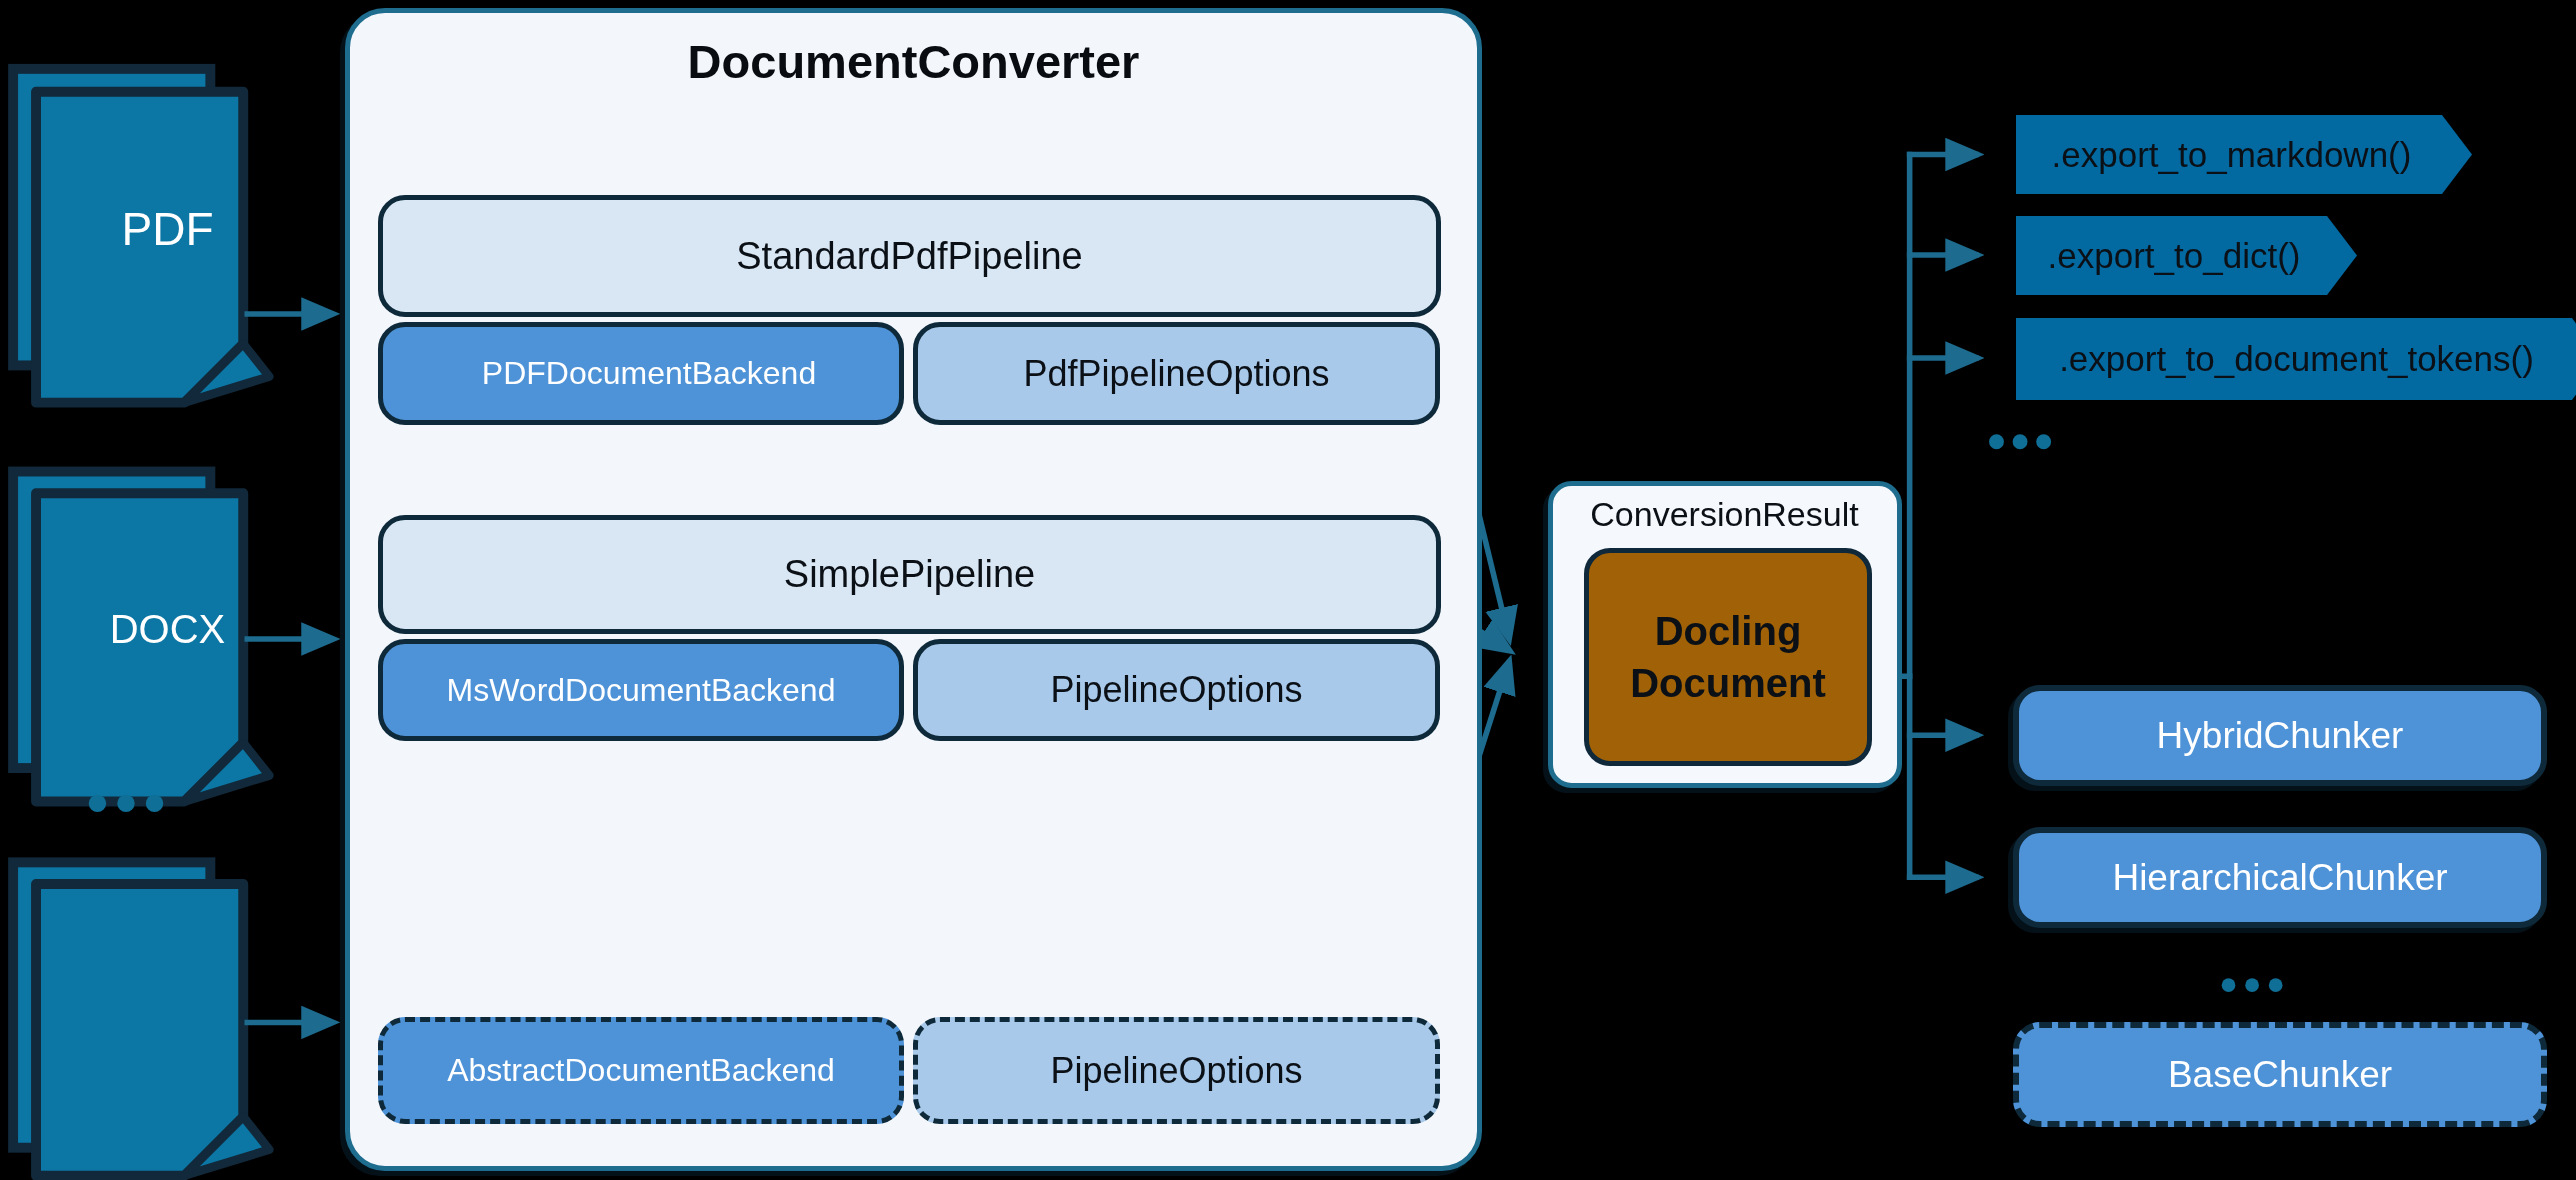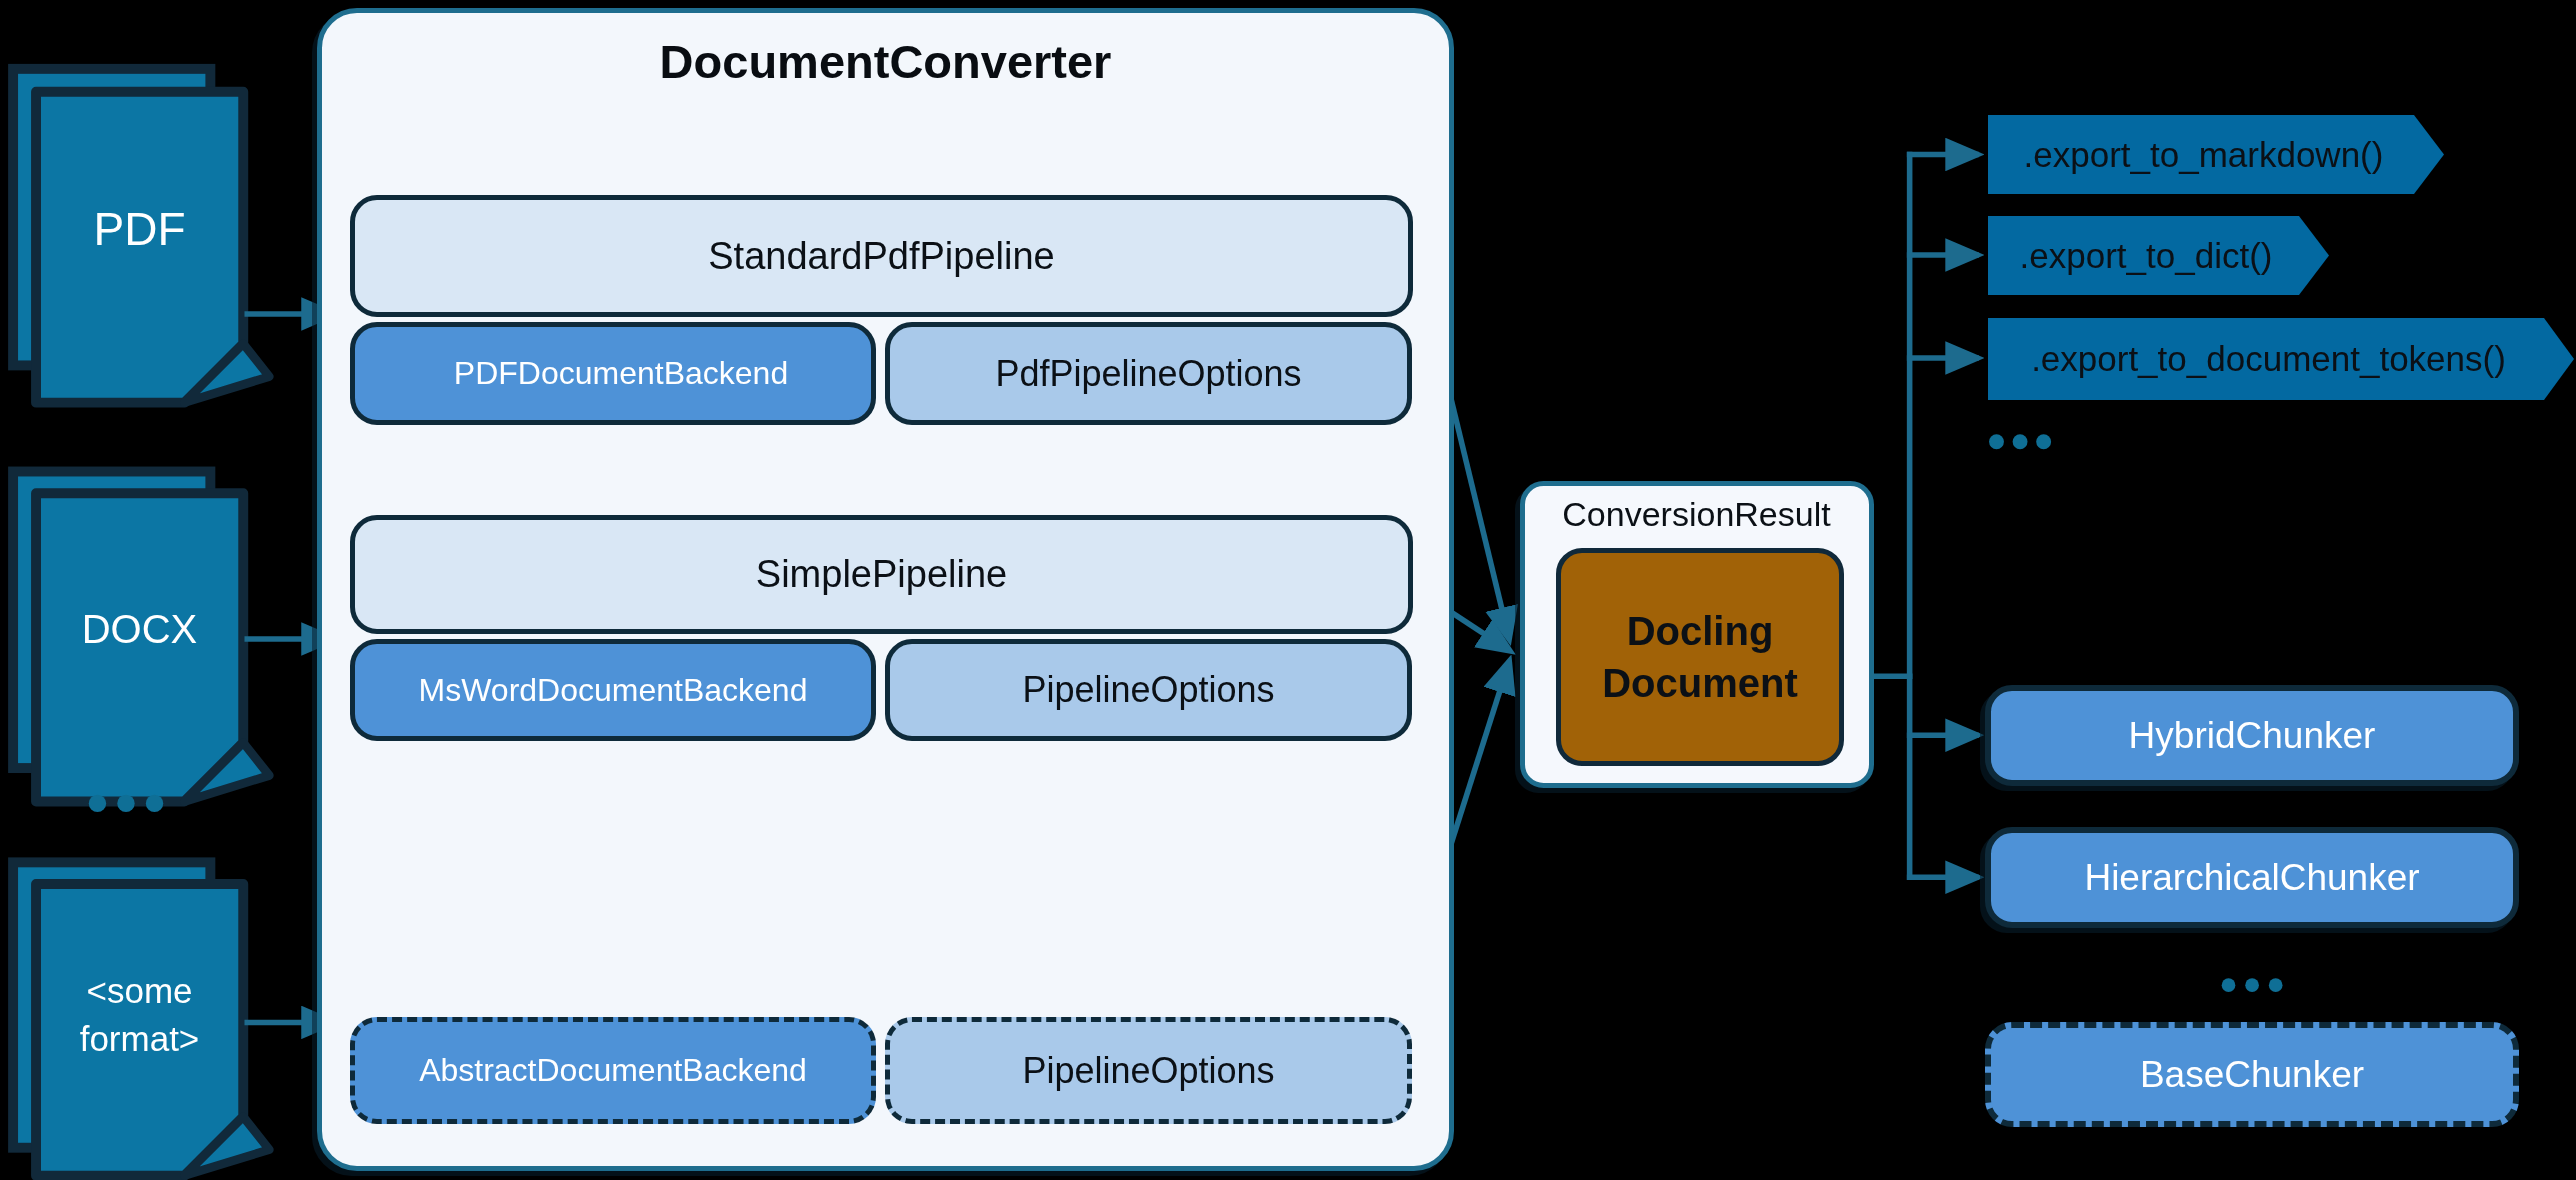--- a/index.html
+++ b/index.html
@@ -1,20 +1,20 @@
 <!DOCTYPE html>
 <html style="font-size:10px"><head>
 <meta charset="utf-8">
 <style>
   html,body{margin:0;padding:0;background:#000;}
   #stage{position:relative;width:2576px;height:1180px;background:#000;overflow:hidden;
          font-family:"Liberation Sans",sans-serif;}
   #lines{position:absolute;left:0;top:0;width:2576px;height:1180px;}
   .box{position:absolute;box-sizing:border-box;display:flex;align-items:center;justify-content:center;
-       text-align:center;font-family:"Liberation Sans",sans-serif;color:#0b1016;}
+       text-align:center;font-family:"Liberation Sans",sans-serif;color:#0b1016;margin-left:28px;}
   .shadow{filter:drop-shadow(-4.3px 5.6px 0 rgba(8,31,46,.55));}
 
   
   #container{left:317px;top:8px;width:1137px;height:1163px;background:#f3f7fc;
              border:5.6px solid #1e6d8e;border-radius:40px;}
   #title{left:317px;top:30px;width:1137px;height:62px;font-size:47px;font-weight:bold;color:#090d12;}
 
   
   .hdr{background:#d9e7f5;border:5px solid #0e2a3a;border-radius:27px;font-size:38px;}
   .bk {background:#4e92d7;border:5px solid #0e2a3a;border-radius:27px;font-size:32px;color:#fff;}
@@ -143,21 +143,20 @@
 
   <div id="p2-hdr" class="box hdr">SimplePipeline</div>
   <div id="p2-bk" class="box bk">MsWordDocumentBackend</div>
   <div id="p2-opt" class="box opt">PipelineOptions</div>
 
   <div id="p3-bk" class="box bk dashed">AbstractDocumentBackend</div>
   <div id="p3-opt" class="box opt dashed">PipelineOptions</div>
 
   <div id="label-pdf" class="box doclabel">PDF</div>
   <div id="label-docx" class="box doclabel">DOCX</div>
-  <div id="label-some" class="box doclabel">&lt;some format&gt;</div>
 
   <div id="conv-outer" class="box shadow"></div>
   <div id="conv-label" class="box">ConversionResult</div>
   <div id="conv-inner" class="box">Docling Document</div>
 
   <div id="pennant-md" class="box pennant">.export_to_markdown()</div>
   <div id="pennant-dict" class="box pennant">.export_to_dict()</div>
   <div id="pennant-tok" class="box pennant">.export_to_document_tokens()</div>
 
   <div id="chunk-hybrid" class="box chunk shadow">HybridChunker</div>

